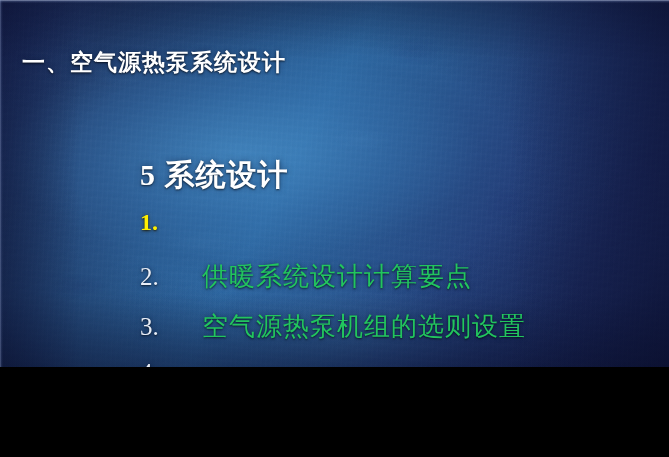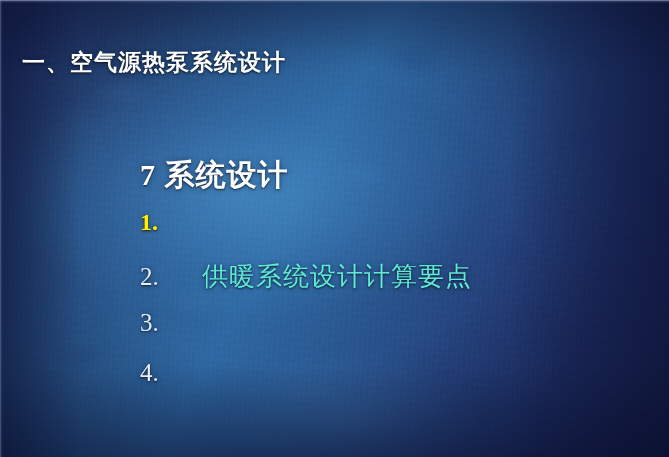--- a/index.html
+++ b/index.html
@@ -3,21 +3,21 @@
 <meta charset="utf-8">
 <style>
   html, body {
     margin: 0;
     padding: 0;
     background: #000;
   }
   #slide {
     position: relative;
     width: 669px;
-    height: 457px;
+    height: 367px;
     overflow: hidden;
     font-family: "Liberation Serif", "DejaVu Serif", serif;
     background-color: #1d2f6b;
     box-sizing: border-box;
   }
 
   
   .bg-layer {
     position: absolute;
     inset: 0;
@@ -165,21 +165,21 @@
     flex: 0 0 62px;
     font-size: 25px;
     color: #e9eef7;
     text-shadow:
       0 1px 2px rgba(0,0,0,0.6),
       0 0 5px rgba(10,24,60,0.5);
   }
   .item-label {
     font-size: 26px;
     letter-spacing: 1px;
-    color: #5eead4;
+    color: #22c55e;
     text-shadow:
       0 1px 2px rgba(0,0,0,0.6),
       0 0 5px rgba(10,24,60,0.5);
   }
   .outline-item.highlight .item-num,
   .outline-item.highlight .item-label {
     color: #ffef00;
     font-weight: 700;
     text-shadow:
       0 1px 2px rgba(24,20,0,0.75),
@@ -199,35 +199,36 @@
   <div class="bg-layer bg-mottle"></div>
   <div class="bg-layer bg-texture"></div>
   <div class="bg-layer bg-vignette"></div>
   <div class="bg-layer bg-topline"></div>
   <div class="bg-layer bg-leftline"></div>
 
   <div class="content">
 
     <div id="section-title">一、空气源热泵系统设计</div>
 
-    <div id="slide-heading">7  系统设计</div>
+    <div id="slide-heading">5  系统设计</div>
 
     <div id="outline-list">
 
       <div class="outline-item highlight">
         <span class="item-num">1.</span>
       </div>
 
       <div class="outline-item">
         <span class="item-num">2.</span>
         <span class="item-label">供暖系统设计计算要点</span>
       </div>
 
       <div class="outline-item">
         <span class="item-num">3.</span>
+        <span class="item-label">空气源热泵机组的选则设置</span>
       </div>
 
       <div class="outline-item">
         <span class="item-num">4.</span>
       </div>
 
     </div>
   </div>
 </div>
 

